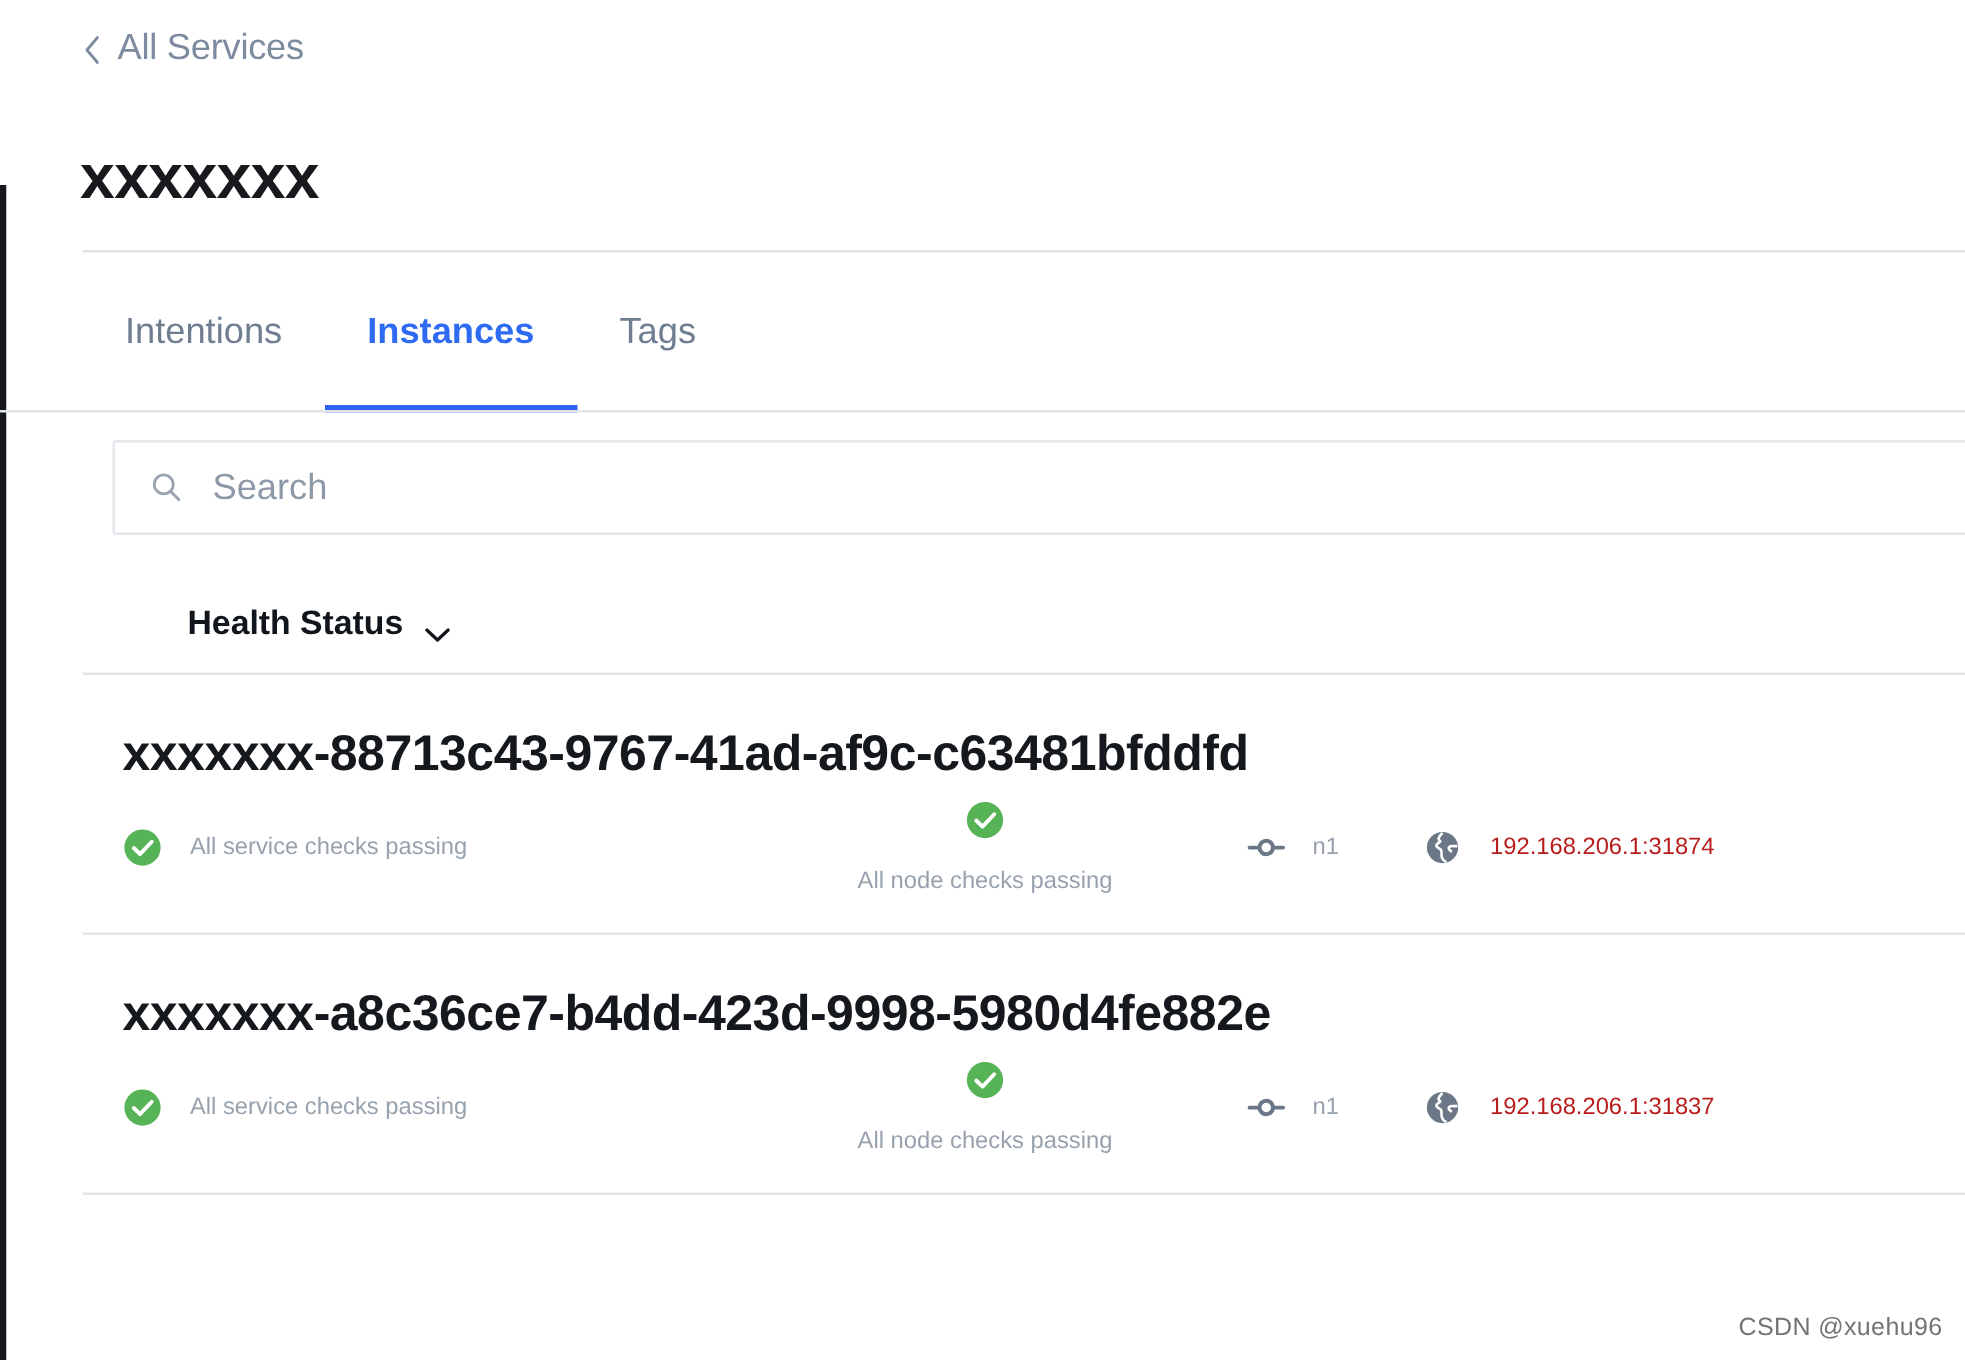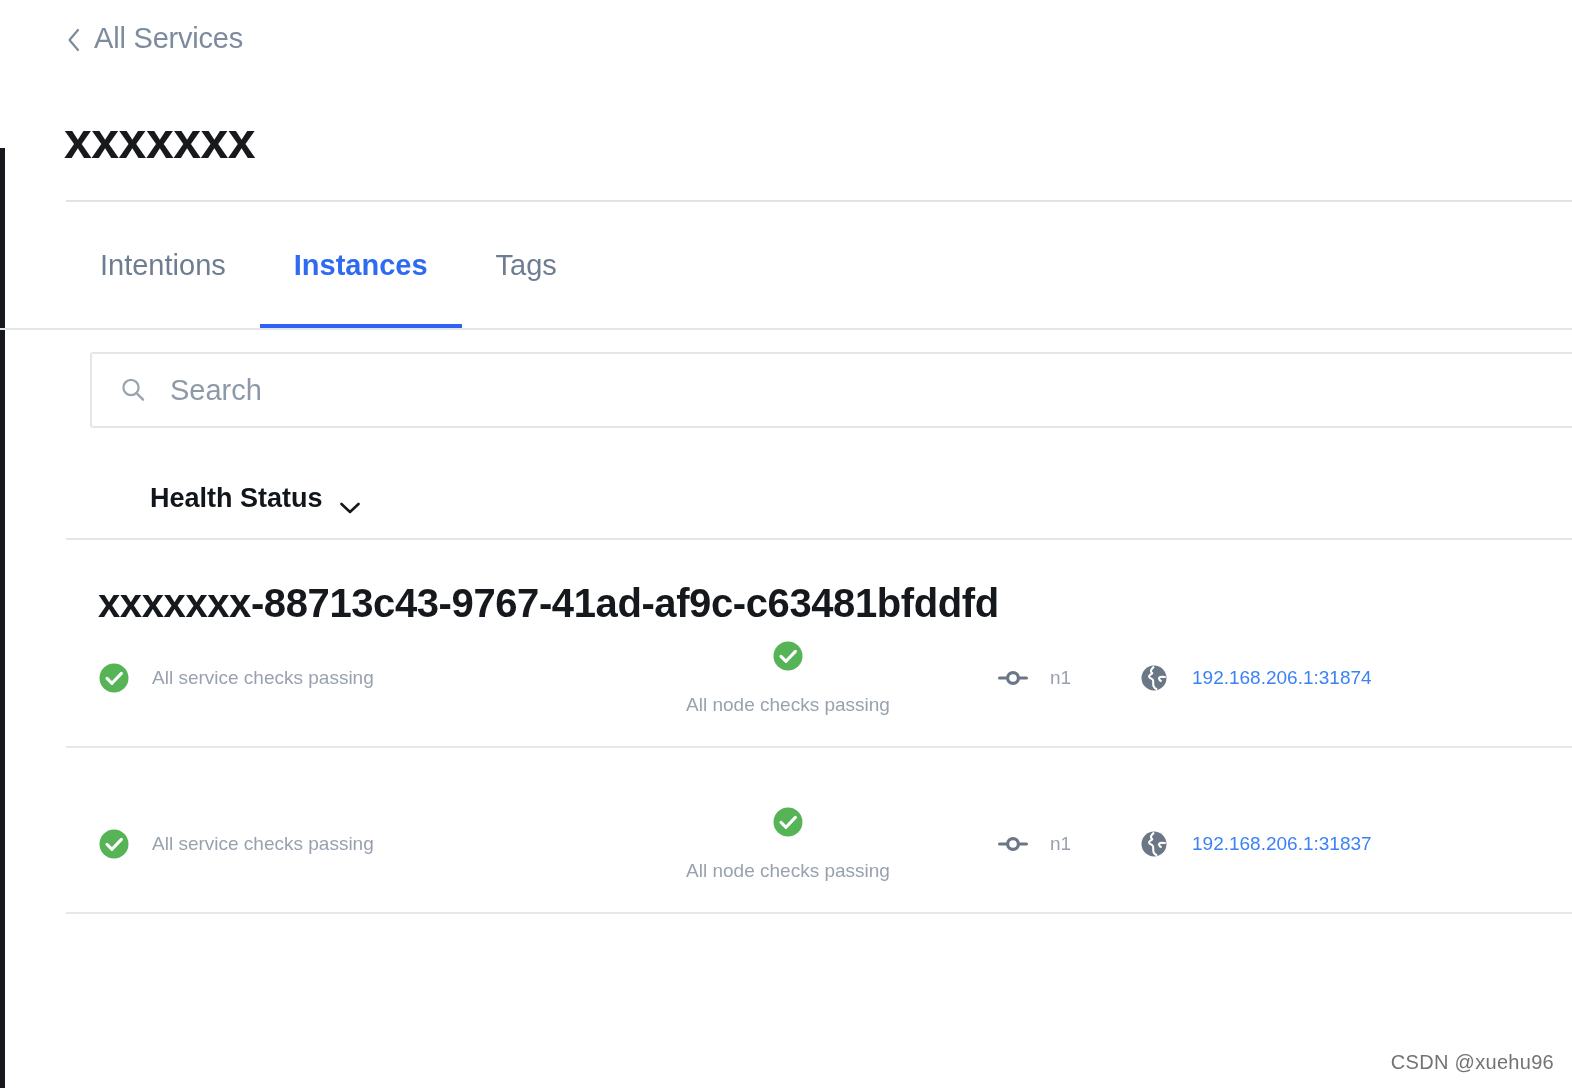--- a/index.html
+++ b/index.html
@@ -230,21 +230,21 @@
     font-size: 19px;
     color: #98a2ae;
   }
   .meta-item.svc { width: 480px; }
   .meta-item.node-checks { width: 420px; flex-direction: column; }
   .meta-item.node { width: 140px; }
   .meta-item .label { color: #98a2ae; }
   .check-icon { width: 32px; height: 32px; flex: 0 0 auto; display:block; }
   .node-icon  { width: 30px; height: 30px; flex: 0 0 auto; display:block; }
   .globe-icon { width: 32px; height: 32px; flex: 0 0 auto; display:block; }
-  .meta-item.addr .label { color: #3b82f6; }
+  .meta-item.addr .label { color: #b91c1c; }
 
   
   .watermark {
     position: absolute;
     right: 18px;
     bottom: 14px;
     font-size: 20px;
     color: #737373;
     letter-spacing: 0.3px;
   }
@@ -351,20 +351,21 @@
                        C16.4 26 18 27.2 19.2 27.4" fill="none" stroke="#ffffff" stroke-width="2.1" stroke-linejoin="round"></path>
               <path d="M27.8 14.6 C25.6 15.6 23.2 14 21.6 15.4 C20 16.8 22 18.6 23.6 19.4" fill="none" stroke="#ffffff" stroke-width="2.1" stroke-linejoin="round"></path>
             </svg>
           </span>
           <span class="label">192.168.206.1:31874</span>
         </div>
       </div>
     </div>
 
     <div class="instance-row">
+      <div class="instance-name">xxxxxxx-a8c36ce7-b4dd-423d-9998-5980d4fe882e</div>
       <div class="instance-meta">
         <div class="meta-item svc">
           <span class="check-icon">
             <svg width="32" height="32" viewBox="0 0 32 32">
               <circle cx="16" cy="16" r="14.5" fill="#56b356"></circle>
               <path d="M9 16.4 L14 21.3 L23.4 11.4" stroke="#ffffff" stroke-width="3.1" fill="none" stroke-linecap="round" stroke-linejoin="round"></path>
             </svg>
           </span>
           <span class="label">All service checks passing</span>
         </div>

